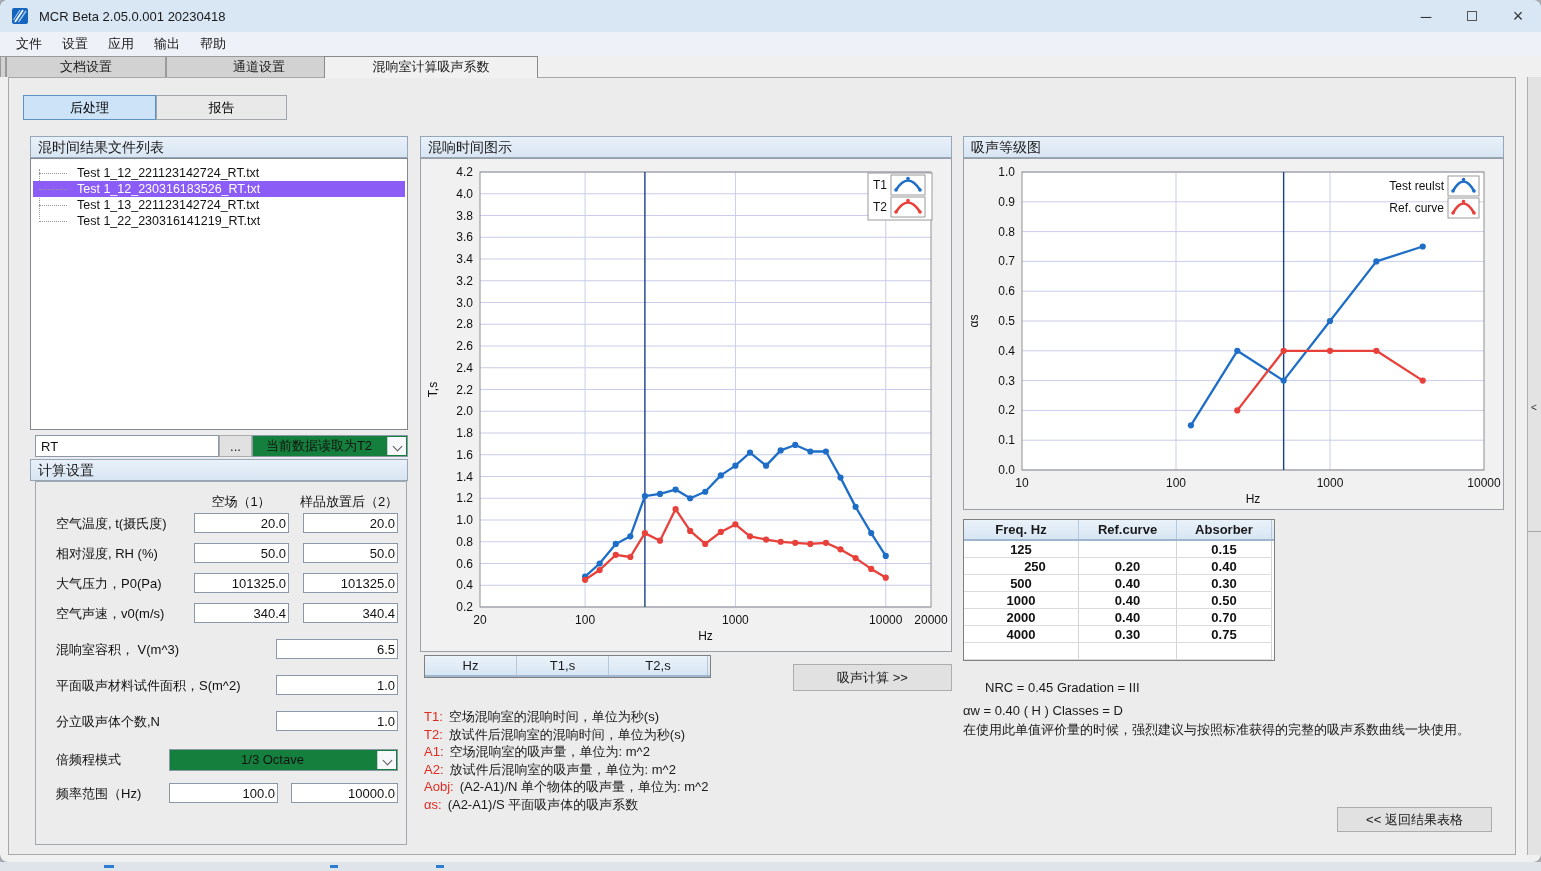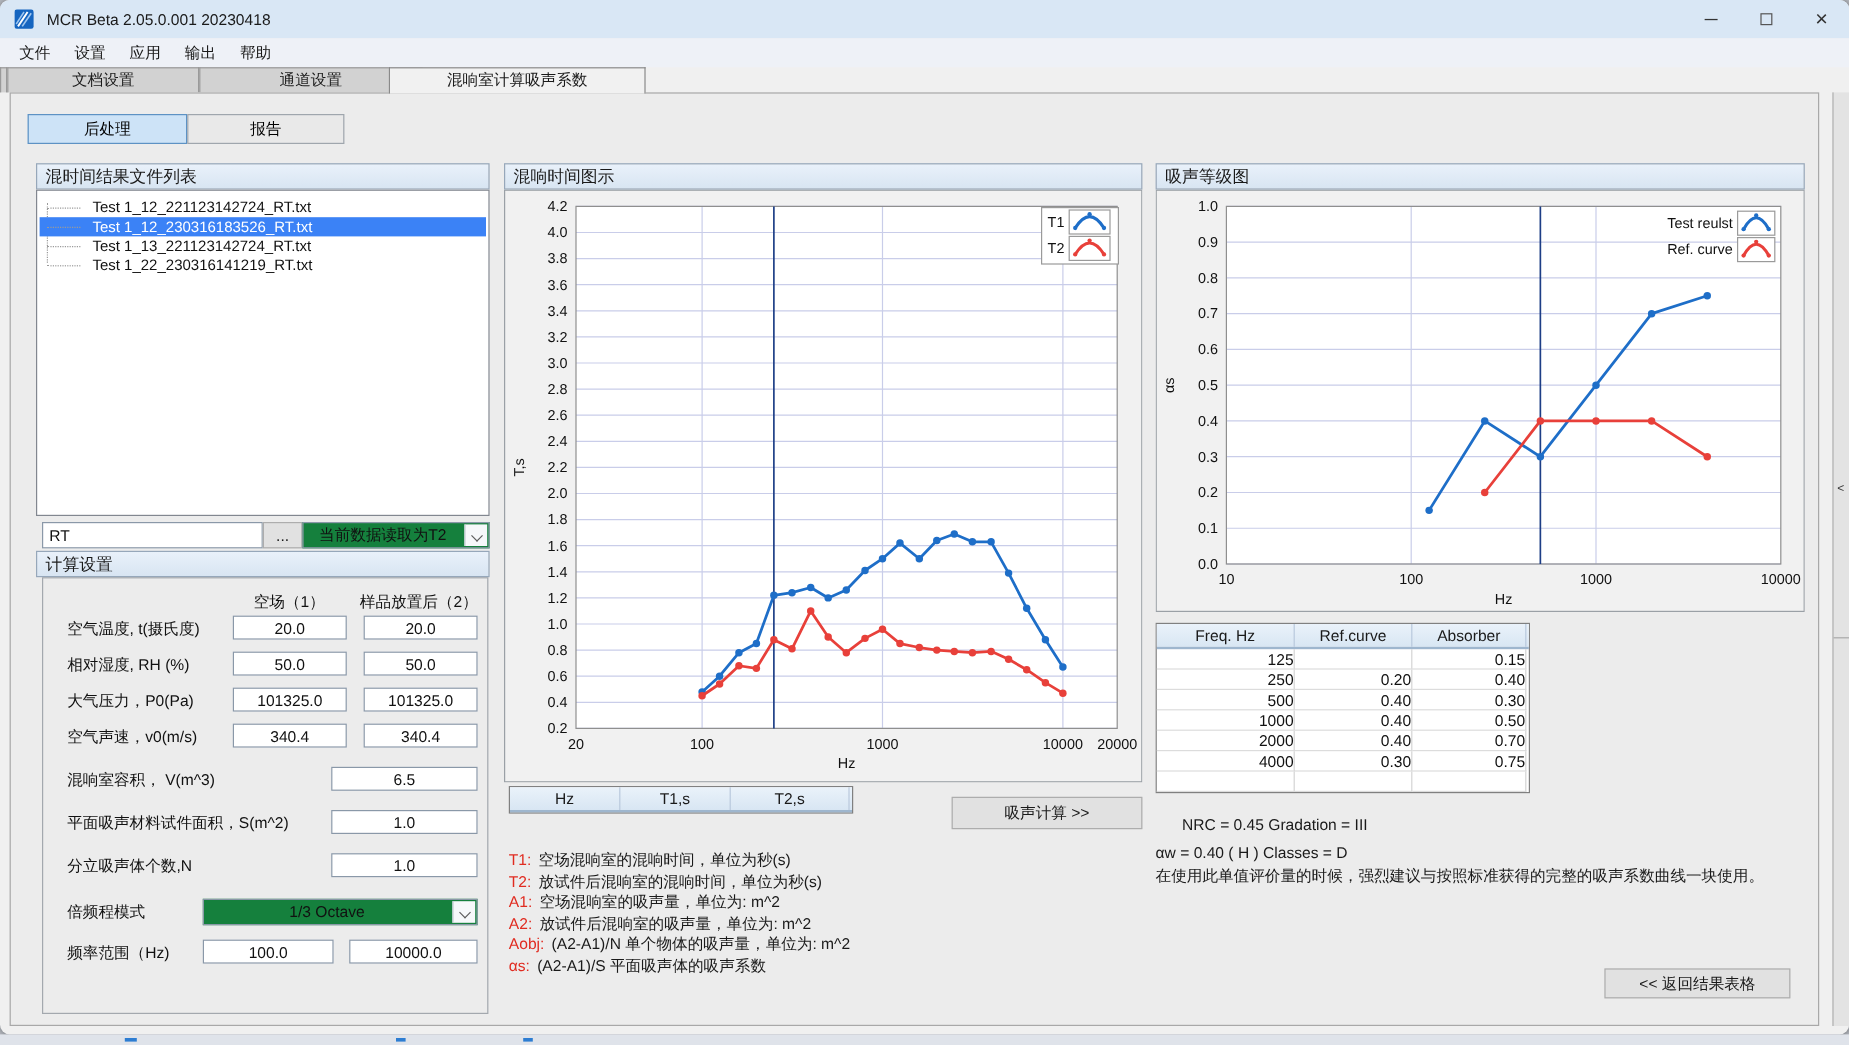--- a/index.html
+++ b/index.html
@@ -34,42 +34,42 @@
   .subtab { position:absolute; height:25px; font-size:13px; text-align:center; line-height:23px; border:1px solid #9fa6ad; background:#e9e9e9; }
   .subtab.active { background:#cde3f7; border-color:#5d92c4; }
 
   .sec-header { position:absolute; height:22px; background:linear-gradient(#e9f1fa,#d8e5f2); border:1px solid #96a7ba; font-size:14px; color:#1a1a1a; line-height:20px; padding-left:7px; }
 
   
   .file-list { position:absolute; left:30px; top:158px; width:378px; height:272px; background:#fff; border:1px solid #828790; }
   .tree-vline { position:absolute; left:8px; top:10px; height:50px; border-left:1px dotted #9a9a9a; }
   .file-item { position:relative; height:16px; line-height:16px; font-size:12.5px; color:#111; margin:0 2px; padding-left:44px; white-space:nowrap; }
   .file-item .tree { position:absolute; left:6px; top:8px; width:28px; border-top:1px dotted #9a9a9a; }
-  .file-item.selected { background:#3b82f6; color:#fff; }
+  .file-item.selected { background:#8b5cf6; color:#fff; }
   .file-list .pad-top { height:6px; }
 
-  .fld { position:absolute; height:20px; border:1px solid #8a98a8; background:#fff; text-align:center; font-size:13px; font-family:inherit; color:#111; padding:0 2px; }
+  .fld { position:absolute; height:20px; border:1px solid #8a98a8; background:#fff; text-align:right; font-size:13px; font-family:inherit; color:#111; padding:0 2px; }
   .fld.left { text-align:left; padding-left:5px; }
   .btn { position:absolute; background:#e1e1e1; border:1px solid #adadad; font-size:13px; color:#1a1a1a; text-align:center; font-family:inherit; }
   .combo { position:absolute; background:#15803d; border:1px solid #8a98a8; font-size:13px; color:#111; }
   .combo .txt { position:absolute; left:0; right:22px; top:0; bottom:0; text-align:center; line-height:20px; white-space:nowrap; overflow:hidden; }
   .combo .chev { position:absolute; right:1px; top:1px; bottom:1px; width:19px; background:#f6f8fa; border-left:1px solid #c4ccd4; }
   .combo .chev::after { content:""; position:absolute; left:6px; top:6px; width:6px; height:6px; border-right:1.4px solid #5a5a5a; border-bottom:1.4px solid #5a5a5a; transform:rotate(45deg); }
 
   .calc-box { position:absolute; left:35px; top:481px; width:372px; height:364px; border:1px solid #a3a8ae; }
   .calc-row { position:absolute; left:0; width:100%; height:20px; }
   .calc-label { position:absolute; left:20px; top:2px; font-size:13px; color:#111; white-space:nowrap; }
   .col-hd { position:absolute; top:11px; font-size:13px; color:#111; text-align:center; width:130px; }
 
   
   .tbl { position:absolute; background:#fff; border:1px solid #808080; }
   .tbl .hrow { display:flex; background:linear-gradient(#eaf2fa,#d8e6f3); border-bottom:2px solid #9eb6ce; }
   .tbl .hrow .c { font-size:13px; color:#1a1a1a; text-align:center; padding:1px 0; border-right:1px solid #b9c9dc; }
   .tbl .drow { display:flex; }
-  .tbl .drow .c { font-size:13px; color:#111; text-align:right; border-right:1px solid #d4d4d4; border-bottom:1px solid #dcdcdc; }
+  .tbl .drow .c { font-size:13px; color:#111; text-align:center; border-right:1px solid #d4d4d4; border-bottom:1px solid #dcdcdc; }
 
   .note-line { height:17.5px; font-size:13px; white-space:nowrap; }
   .note-label { color:#e02b20; }
   .note-text { color:#1a1a1a; margin-left:6px; }
 
   .stat-line { position:absolute; font-size:13px; color:#1a1a1a; white-space:nowrap; }
 
   .right-strip { position:absolute; left:1527px; top:77px; width:14px; height:778px; background:#e3e3e3; border-left:1px solid #b0b0b0; }
   .right-strip .arrow { position:absolute; left:3px; top:325px; font-size:10px; color:#333; }
   .right-strip .divider { position:absolute; left:0; top:454px; width:100%; border-top:1px solid #a8a8a8; }
@@ -384,21 +384,21 @@
       <circle cx="500.5" cy="21.5" r="1.8" fill="#1e6ec8"></circle>
       <circle cx="511" cy="33" r="1.8" fill="#1e6ec8"></circle>
       <text x="481" y="54" text-anchor="end" font-size="12" fill="#111">Ref. curve</text>
       <rect x="485" y="40" width="31" height="20" fill="#fff" stroke="#9a9a9a"></rect>
       <path d="M 490 55 Q 500.5 36 511 55" fill="none" stroke="#e8403a" stroke-width="2.6"></path>
       <circle cx="490" cy="55" r="1.8" fill="#e8403a"></circle>
       <circle cx="500.5" cy="43.5" r="1.8" fill="#e8403a"></circle>
       <circle cx="511" cy="55" r="1.8" fill="#e8403a"></circle>
     </svg>
 
-  <div class="tbl" style="left:963px; top:519px; width:312px;" id="absTable">
+  <div class="tbl" style="left:963px; top:519px; width:312px;font-weight:bold;" id="absTable">
       <div class="hrow">
         <div class="c" style="width: 115px; height: 19px; line-height: 17px;">Freq. Hz</div>
         <div class="c" style="width: 98px; height: 19px; line-height: 17px;">Ref.curve</div>
         <div class="c" style="width: 95px; height: 19px; line-height: 17px;">Absorber</div>
       </div>
       <div class="drow">
         <div class="c" style="width: 115px; height: 17px; line-height: 17px;">125</div>
         <div class="c" style="width: 98px; height: 17px; line-height: 17px;"></div>
         <div class="c" style="width: 95px; height: 17px; line-height: 17px;">0.15</div>
       </div>

